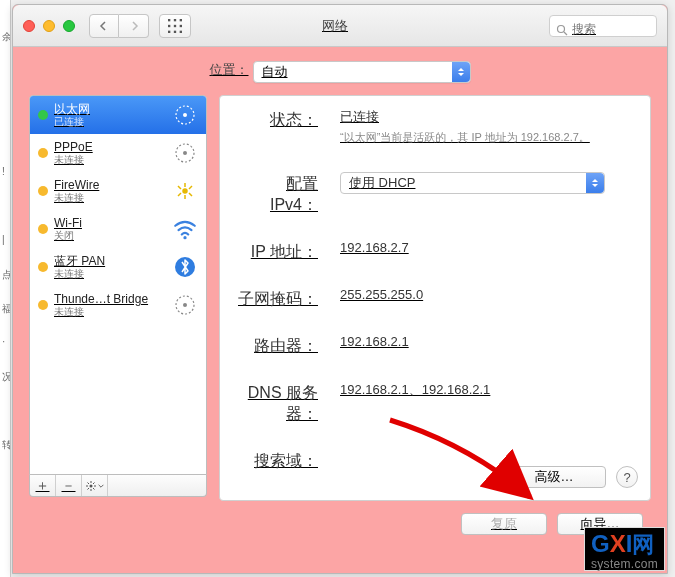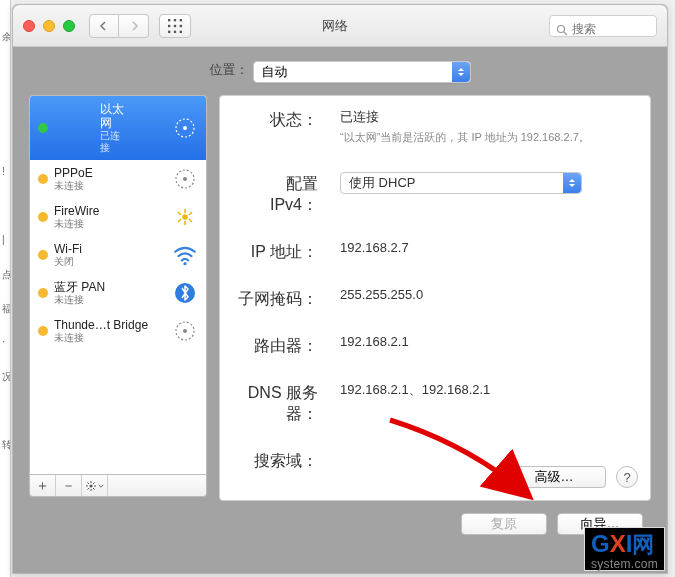--- a/index.html
+++ b/index.html
@@ -1,18 +1,18 @@
 <!DOCTYPE html>
 <html><head>
 <meta charset="utf-8">
 <style>
 * { box-sizing: border-box; margin: 0; padding: 0; font-family: -apple-system, "Helvetica Neue", Arial, sans-serif; }
 body { width: 675px; height: 577px; background: #f0f0f0; position: relative; overflow: hidden; }
 
-.window { width: 656px; height: 570px; background: #a3a3a3; border: 1px solid #b8b8b8; border-radius: 6px 6px 0 0; box-shadow: 0 2px 8px rgba(0,0,0,0.15); position: absolute; left: 12px; top: 4px; }
+.window { width: 656px; height: 570px; background: #fca5a5; border: 1px solid #b8b8b8; border-radius: 6px 6px 0 0; box-shadow: 0 2px 8px rgba(0,0,0,0.15); position: absolute; left: 12px; top: 4px; text-decoration: underline; }
 
 
 .titlebar { height: 42px; background: linear-gradient(#f6f6f6, #e6e6e6); border-bottom: 1px solid #c8c8c8; display: flex; align-items: center; padding: 0 10px; border-radius: 6px 6px 0 0; }
 .traffic { display: flex; gap: 8px; margin-right: 14px; }
 .traffic span { width: 12px; height: 12px; border-radius: 50%; display: inline-block; }
 .tl-close { background: #ff5f57; border: 0.5px solid #e24238; }
 .tl-min { background: #febc2e; border: 0.5px solid #e1a116; }
 .tl-max { background: #28c840; border: 0.5px solid #17a82e; }
 .navbtns { display: flex; gap: 0; margin-right: 10px; }
 .navbtn { width: 30px; height: 24px; background: linear-gradient(#fff,#f0f0f0); border: 1px solid #c6c6c6; display: flex; align-items: center; justify-content: center; font-size: 13px; color: #666; }
@@ -36,34 +36,34 @@
 
 .mainrow { display: flex; padding: 0 16px; gap: 12px; }
 .sidebar { width: 178px; }
 .svclist { height: 380px; background: #fff; border: 1px solid #bdbdbd; border-radius: 4px 4px 0 0; overflow: hidden; }
 .svc { display: flex; align-items: center; padding: 6px 8px; border-bottom: 0; position: relative; }
 .svc .dot { width: 10px; height: 10px; border-radius: 50%; margin-right: 6px; flex-shrink: 0; }
 .svc .txt { flex: 1; }
 .svc .name { font-size: 12px; line-height: 14px; }
 .svc .status { font-size: 10px; line-height: 12px; }
 .svc .icon { width: 26px; height: 26px; display: flex; align-items: center; justify-content: center; }
-.svc.sel { background: linear-gradient(#4a98f7,#2470e8); color: #fff; gap: 46px; }
+.svc.sel { background: linear-gradient(#4a98f7,#2470e8); color: #fff; }
 .svc:not(.sel) .name { color: #222; }
 .svc:not(.sel) .status { color: #777; }
 .svc.sel .status { color: #dce9fc; }
 .toolbar { height: 22px; background: linear-gradient(#fdfdfd,#efefef); border: 1px solid #bdbdbd; border-top: none; border-radius: 0 0 4px 4px; display: flex; }
 .toolbar button { width: 26px; background: transparent; border: none; border-right: 1px solid #cfcfcf; font-size: 14px; color: #555; cursor: pointer; display: flex; align-items: center; justify-content: center; }
 
 .detail { flex: 1; background: #fff; border: 1px solid #d0d0d0; border-radius: 4px; padding: 12px 14px; height: 406px; position: relative; }
 .drow { display: flex; margin-bottom: 10px; align-items: flex-start; }
 .drow .lbl { width: 106px; text-align: right; font-size: 16px; color: #333; padding-right: 22px; padding-top: 2px; }
 .drow .val { font-size: 13px; color: #333; flex: 1; }
 .drow .sub { font-size: 11px; color: #888; margin-top: 4px; line-height: 14px; max-width: 260px; }
 .drow.tight { margin-bottom: 24px; }
-.selectwide { position: relative; width: 242px; height: 22px; background: #fff; border: 1px solid #c8c8c8; border-radius: 4px; display: flex; align-items: center; padding: 0 8px; font-size: 13px; }
+.selectwide { position: relative; width: 265px; height: 22px; background: #fff; border: 1px solid #c8c8c8; border-radius: 4px; display: flex; align-items: center; padding: 0 8px; font-size: 13px; }
 .selectwide .endcap { position: absolute; right: 0; top: 0; bottom: 0; width: 18px; background: linear-gradient(#6ea3f7,#3b7eeb); border-radius: 0 4px 4px 0; display: flex; flex-direction: column; align-items: center; justify-content: center; }
 .selectwide .endcap::before { content:""; border: 3px solid transparent; border-bottom-color: #fff; margin-bottom: 2px; }
 .selectwide .endcap::after { content:""; border: 3px solid transparent; border-top-color: #fff; }
 .placeholder { color: #bbb; }
 
 .advbtn { position: absolute; right: 44px; bottom: 12px; width: 104px; height: 22px; background: linear-gradient(#fff,#f2f2f2); border: 1px solid #c0c0c0; border-radius: 4px; font-size: 13px; cursor: pointer; }
 .helpbtn { position: absolute; right: 12px; bottom: 12px; width: 22px; height: 22px; border-radius: 50%; border: 1px solid #c0c0c0; background: linear-gradient(#fff,#f2f2f2); color: #555; font-size: 13px; cursor: pointer; }
 
 
 .footer { display: flex; justify-content: flex-end; gap: 10px; padding: 12px 24px 0 0; }

